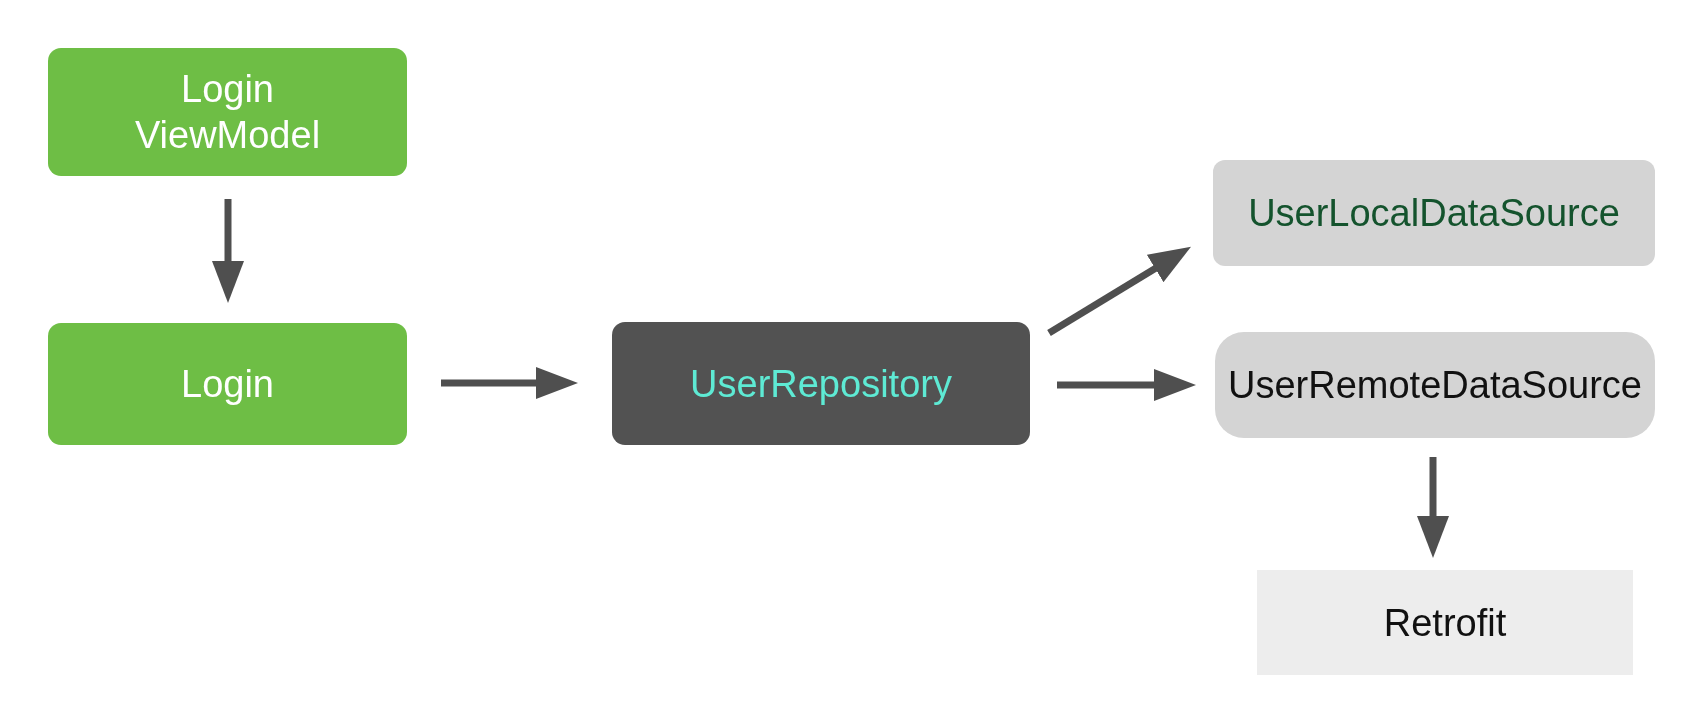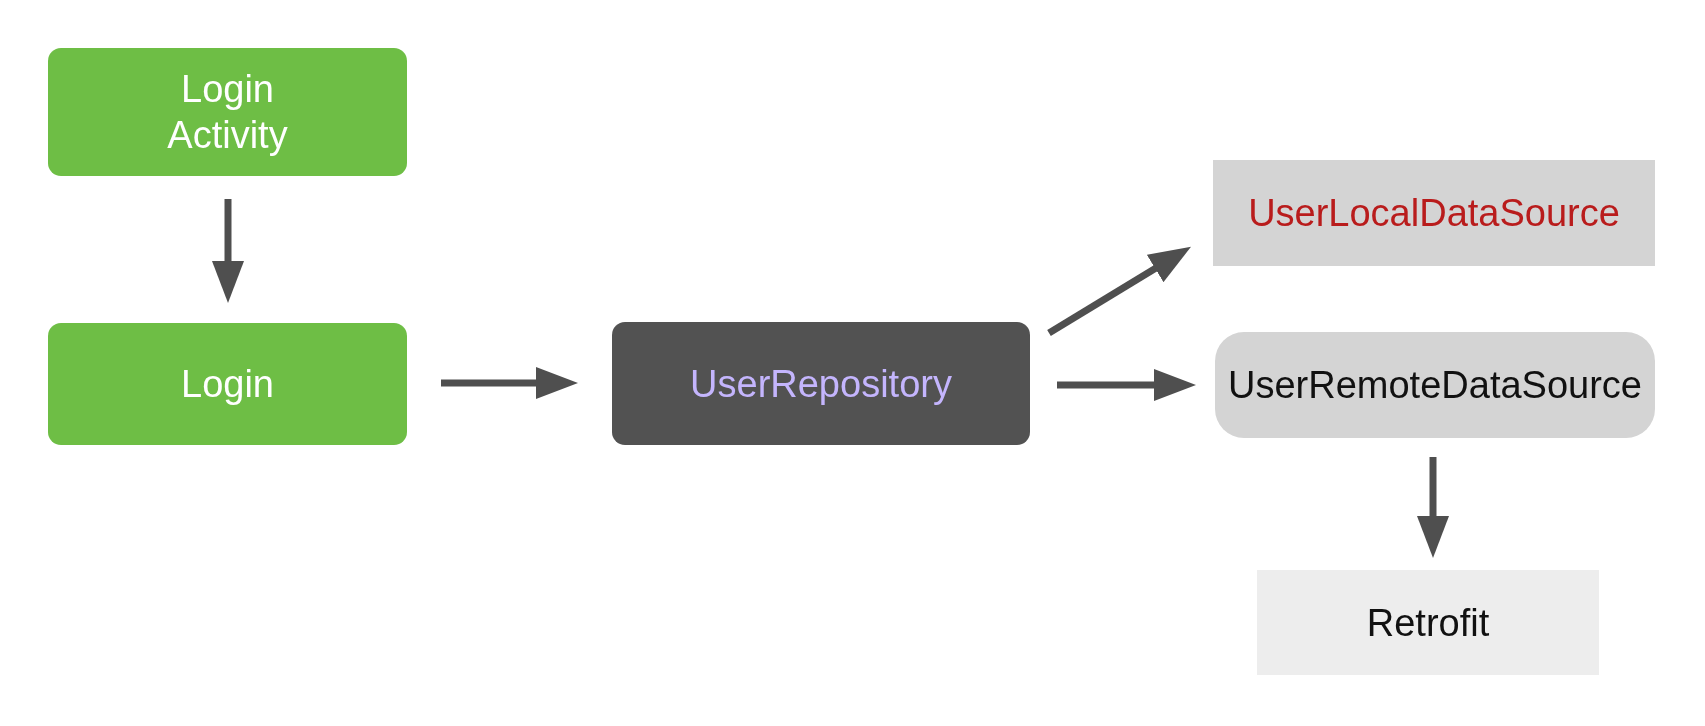--- a/index.html
+++ b/index.html
@@ -24,54 +24,54 @@
     font-size: 38px;
     line-height: 46px;
     box-sizing: border-box;
   }
   .node.rounded { border-radius: 13px; }
   .node-login-activity   { left: 48px;   top: 48px;  width: 359px; height: 128px; }
   .node-login-viewmodel  { left: 48px;   top: 323px; width: 359px; height: 122px; }
   .node-user-repository  { left: 612px;  top: 322px; width: 418px; height: 123px; }
   .node-user-local       { left: 1213px; top: 160px; width: 442px; height: 106px; }
   .node-user-remote      { left: 1215px; top: 332px; width: 440px; height: 106px; }
-  .node-retrofit         { left: 1257px; top: 570px; width: 342px; height: 105px; }
+  .node-retrofit         { left: 1257px; top: 570px; width: 376px; height: 105px; }
   .edges {
     position: absolute;
     left: 0;
     top: 0;
     width: 1705px;
     height: 726px;
     pointer-events: none;
   }
   .edge-line { stroke-width: 7px; }
 </style>
 </head>
 <body>
 
 <div class="canvas">
 
   <div class="node rounded node-login-activity" style="background: rgb(110, 190, 69); color: rgb(255, 255, 255);">
     <div>
       <div>Login</div>
-      <div>Activity</div>
+      <div>ViewModel</div>
     </div>
   </div>
 
   <div class="node rounded node-login-viewmodel" style="background: rgb(110, 190, 69); color: rgb(255, 255, 255);">
     <div>
       <div>Login</div>
     </div>
   </div>
 
-  <div class="node rounded node-user-repository" style="background: rgb(82, 82, 82); color: #c4b5fd;">
+  <div class="node rounded node-user-repository" style="background: rgb(82, 82, 82); color: #5eead4;">
     <span>UserRepository</span>
   </div>
 
-  <div class="node node-user-local" style="background: rgb(212, 212, 212); color: #b91c1c;">
+  <div class="node node-user-local" style="background: rgb(212, 212, 212); color: #14532d; border-radius: 12px;">
     <span>UserLocalDataSource</span>
   </div>
 
   <div class="node node-user-remote" style="background: rgb(212, 212, 212); color: rgb(17, 17, 17); border-radius: 29px;">
     <span>UserRemoteDataSource</span>
   </div>
 
   <div class="node node-retrofit" style="background: rgb(237, 237, 237); color: rgb(17, 17, 17);">
     <span>Retrofit</span>
   </div>

